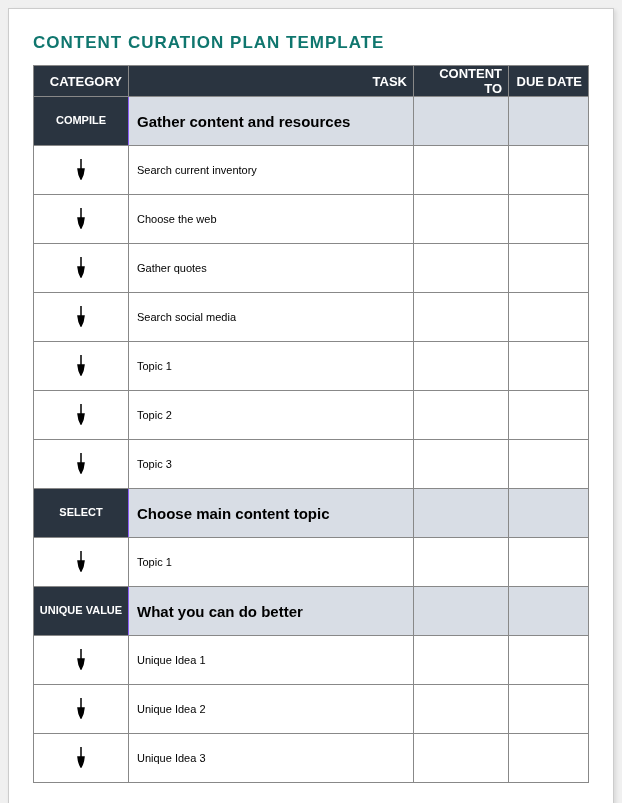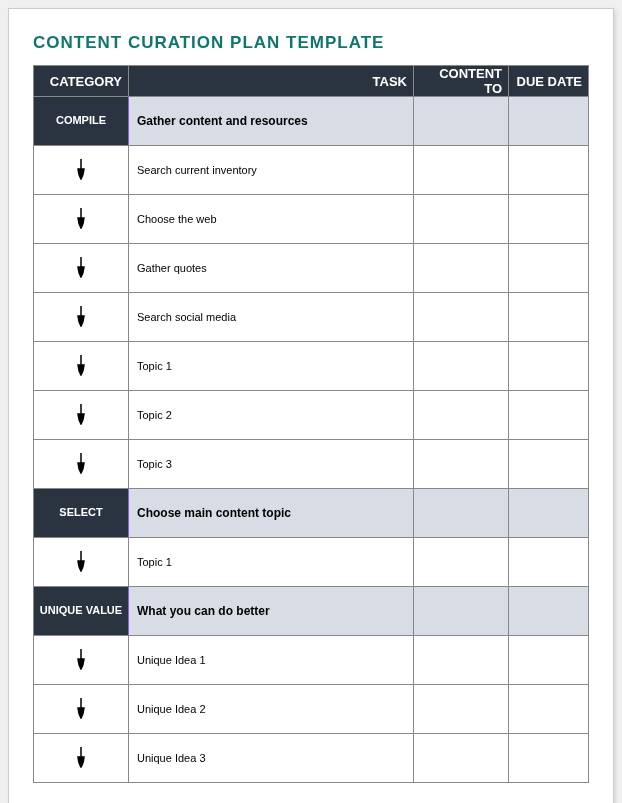--- a/index.html
+++ b/index.html
@@ -58,21 +58,21 @@
     font-size: 11px;
     border-right: 1px solid #8b5cf6;
     line-height: 1.2;
     padding: 4px 2px;
   }
   td.section-header {
     background: #d8dde5;
     font-weight: bold;
     text-align: left;
     padding: 4px 8px;
-    font-size: 12px;
+    font-size: 15px;
   }
   td.section-header-rest {
     background: #d8dde5;
   }
   td.arrow-cell {
     text-align: center;
     vertical-align: middle;
   }
   td.task-cell {
     text-align: left;

